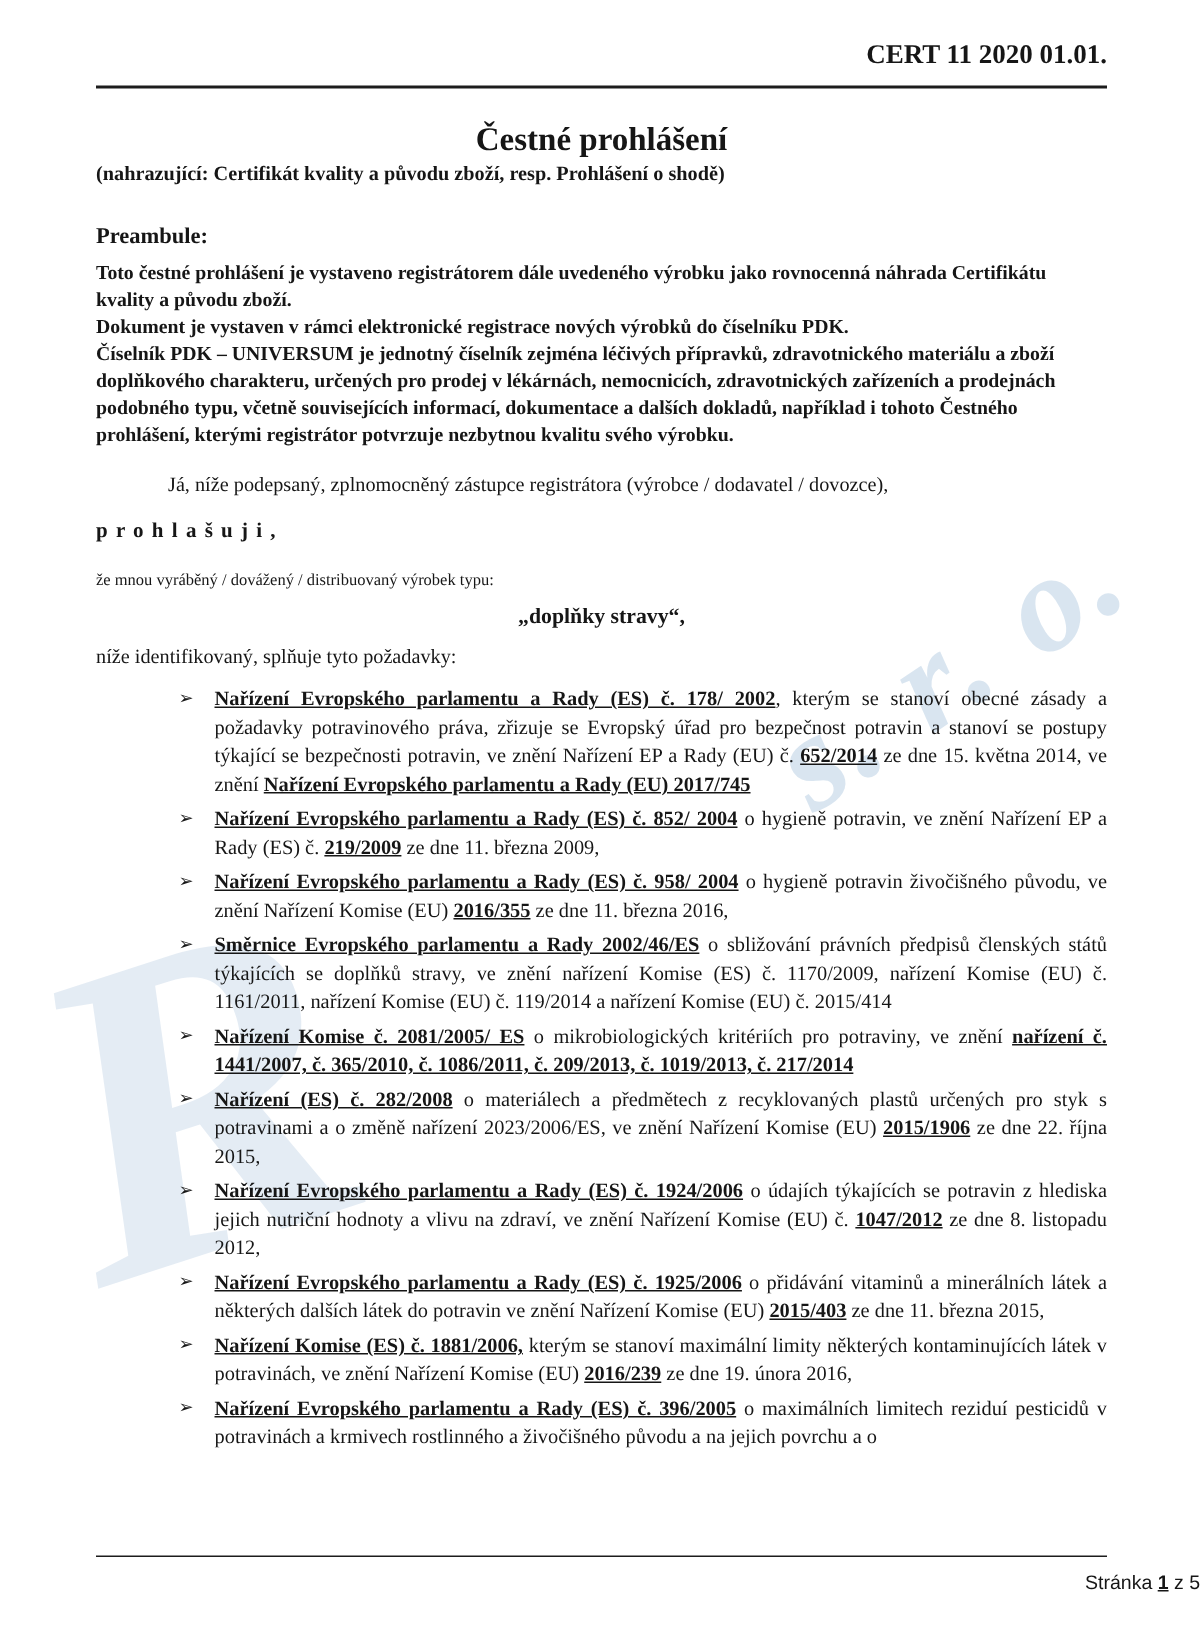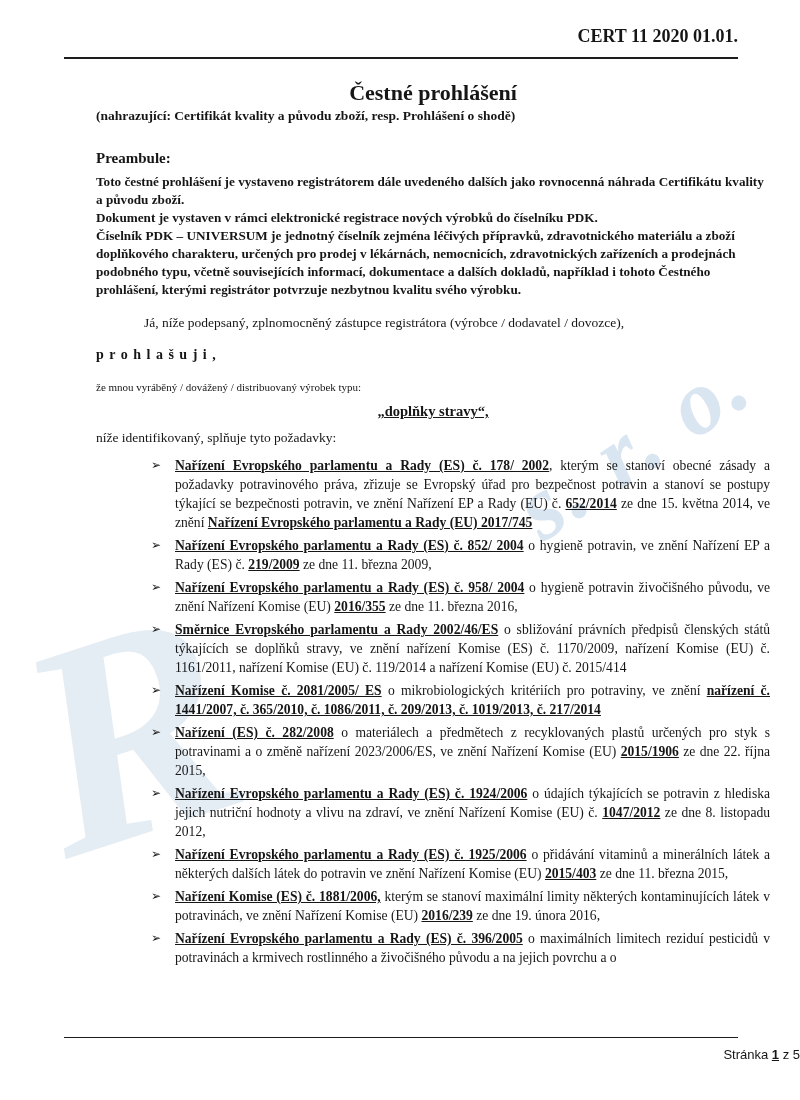--- a/index.html
+++ b/index.html
@@ -1,39 +1,39 @@
 <!DOCTYPE html>
 <html><head>
 <meta charset="utf-8">
 <style>
   html,body { margin:0; padding:0; background:#e8e8e8; }
   .page {
     position:relative; width:800px; height:1100px; margin:0 auto;
     background:#ffffff; overflow:hidden;
     font-family:"Liberation Serif", serif; color:#161616;
   }
-  .layer-content { position:relative; z-index:2;margin-left:32px; }
+  .layer-content { position:relative; z-index:2; }
   
   .wm { position:absolute; z-index:1; pointer-events:none; font-family:"Liberation Serif", serif; font-style:italic; font-weight:bold; color:rgba(130,170,205,0.30); white-space:nowrap; }
   .wm-right { top:455px; left:555px; font-size:92px; transform:rotate(-34deg); transform-origin:left bottom; letter-spacing:4px; }
   .wm-left  { top:560px; left:30px; font-size:300px; transform:rotate(-18deg); color:rgba(130,170,205,0.22); }
   
   .doc-ref { position:absolute; top:26px; right:62px; font-size:18px; font-weight:bold; }
   .top-rule { position:absolute; top:57px; left:64px; width:674px; border-top:2px solid #1c1c1c; }
   
   .content { position:absolute; top:66px; left:64px; width:674px; }
   .title { margin:14px 0 2px 0; text-align:center; font-size:22px; font-weight:bold; }
   .subtitle { font-size:13.5px; font-weight:bold; margin-bottom:26px; }
   .preamble-heading { font-size:15px; font-weight:bold; margin-bottom:6px; }
   .preamble-par { margin:0; font-size:13.2px; font-weight:bold; line-height:18px; }
   .intro { margin:16px 0 0 0; font-size:13.5px; text-indent:48px; }
   .verb { margin:16px 0 0 0; text-align:left; font-size:14px; font-weight:bold; letter-spacing:1px; }
   .product-line { margin:18px 0 0 0; font-size:11px; }
   .product-type { margin:10px 0 0 0; text-align:center; font-size:14.5px; font-weight:bold; }
-  .product-type .pt-underline { text-decoration:underline; }
+  .product-type .pt-underline { }
   .req-line { margin:10px 0 0 0; font-size:13.5px; }
   ul.requirements { list-style:none; margin:10px 0 0 55px; padding:0; }
   ul.requirements li {
     position:relative; padding-left:24px; margin-bottom:4px;
     font-size:13.6px; line-height:19px; text-align:justify;
   }
   ul.requirements .marker { position:absolute; left:0; top:0; font-size:12px; }
   .b { font-weight:bold;text-decoration:underline; }
   
   .footer-rule { position:absolute; bottom:62px; left:64px; width:674px; border-top:1.5px solid #1c1c1c; z-index:2; }
@@ -49,21 +49,21 @@
 
   <div class="doc-ref">CERT 11 2020 01.01.</div>
   <div class="top-rule"></div>
 
   <div class="content layer-content">
     <h1 class="title">Čestné prohlášení</h1>
     <div class="subtitle">(nahrazující: Certifikát kvality a původu zboží, resp. Prohlášení o shodě)</div>
 
     <div class="preamble-heading">Preambule:</div>
     <div>
-        <p class="preamble-par">Toto čestné prohlášení je vystaveno registrátorem dále uvedeného dalších jako rovnocenná náhrada Certifikátu kvality a původu zboží.</p>
+        <p class="preamble-par">Toto čestné prohlášení je vystaveno registrátorem dále uvedeného výrobku jako rovnocenná náhrada Certifikátu kvality a původu zboží.</p>
         <p class="preamble-par">Dokument je vystaven v rámci elektronické registrace nových výrobků do číselníku PDK.</p>
         <p class="preamble-par">Číselník PDK – UNIVERSUM je jednotný číselník zejména léčivých přípravků, zdravotnického materiálu a zboží doplňkového charakteru, určených pro prodej v lékárnách, nemocnicích, zdravotnických zařízeních a prodejnách podobného typu, včetně souvisejících informací, dokumentace a dalších dokladů, například i tohoto Čestného prohlášení, kterými registrátor potvrzuje nezbytnou kvalitu svého výrobku.</p>
       </div>
 
     <p class="intro">Já, níže podepsaný, zplnomocněný zástupce registrátora (výrobce / dodavatel / dovozce),</p>
     <p class="verb">p r o h l a š u j i ,</p>
     <p class="product-line">že mnou vyráběný / dovážený / distribuovaný výrobek typu:</p>
     <p class="product-type"><span class="pt-underline">„doplňky stravy“,</span></p>
     <p class="req-line">níže identifikovaný, splňuje tyto požadavky:</p>
 

